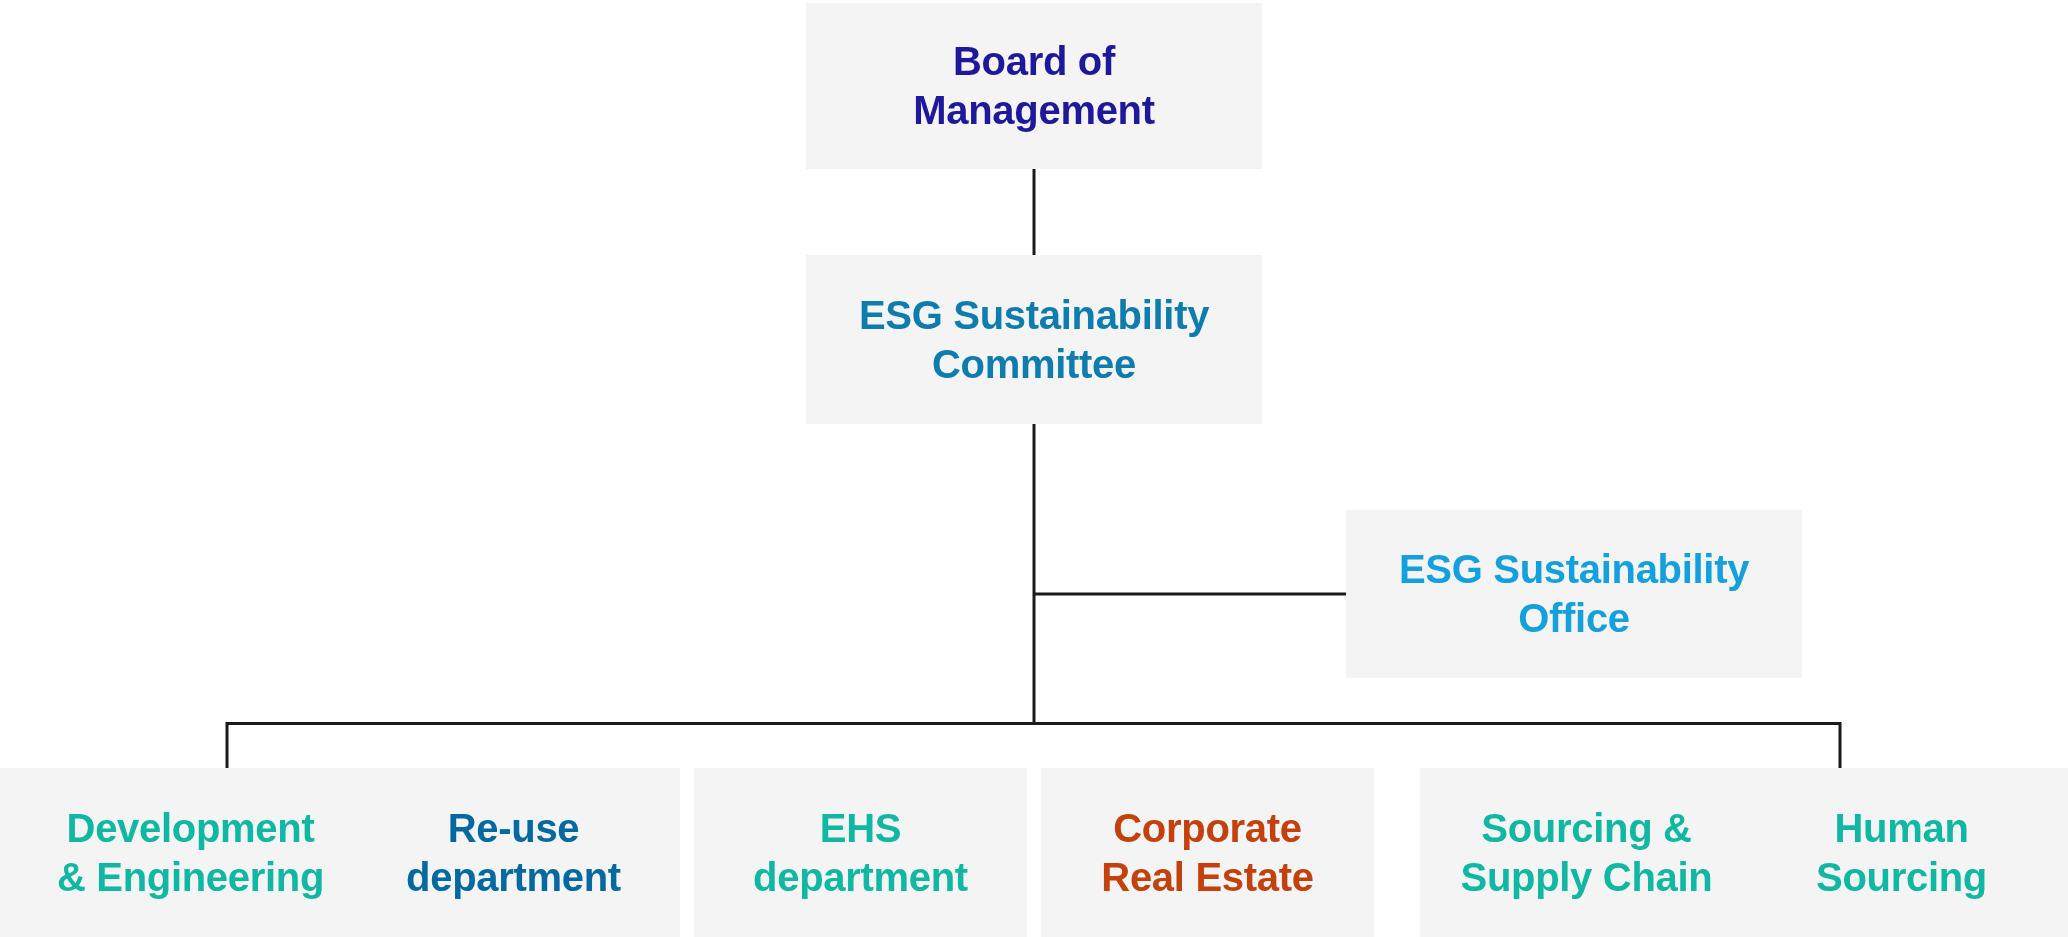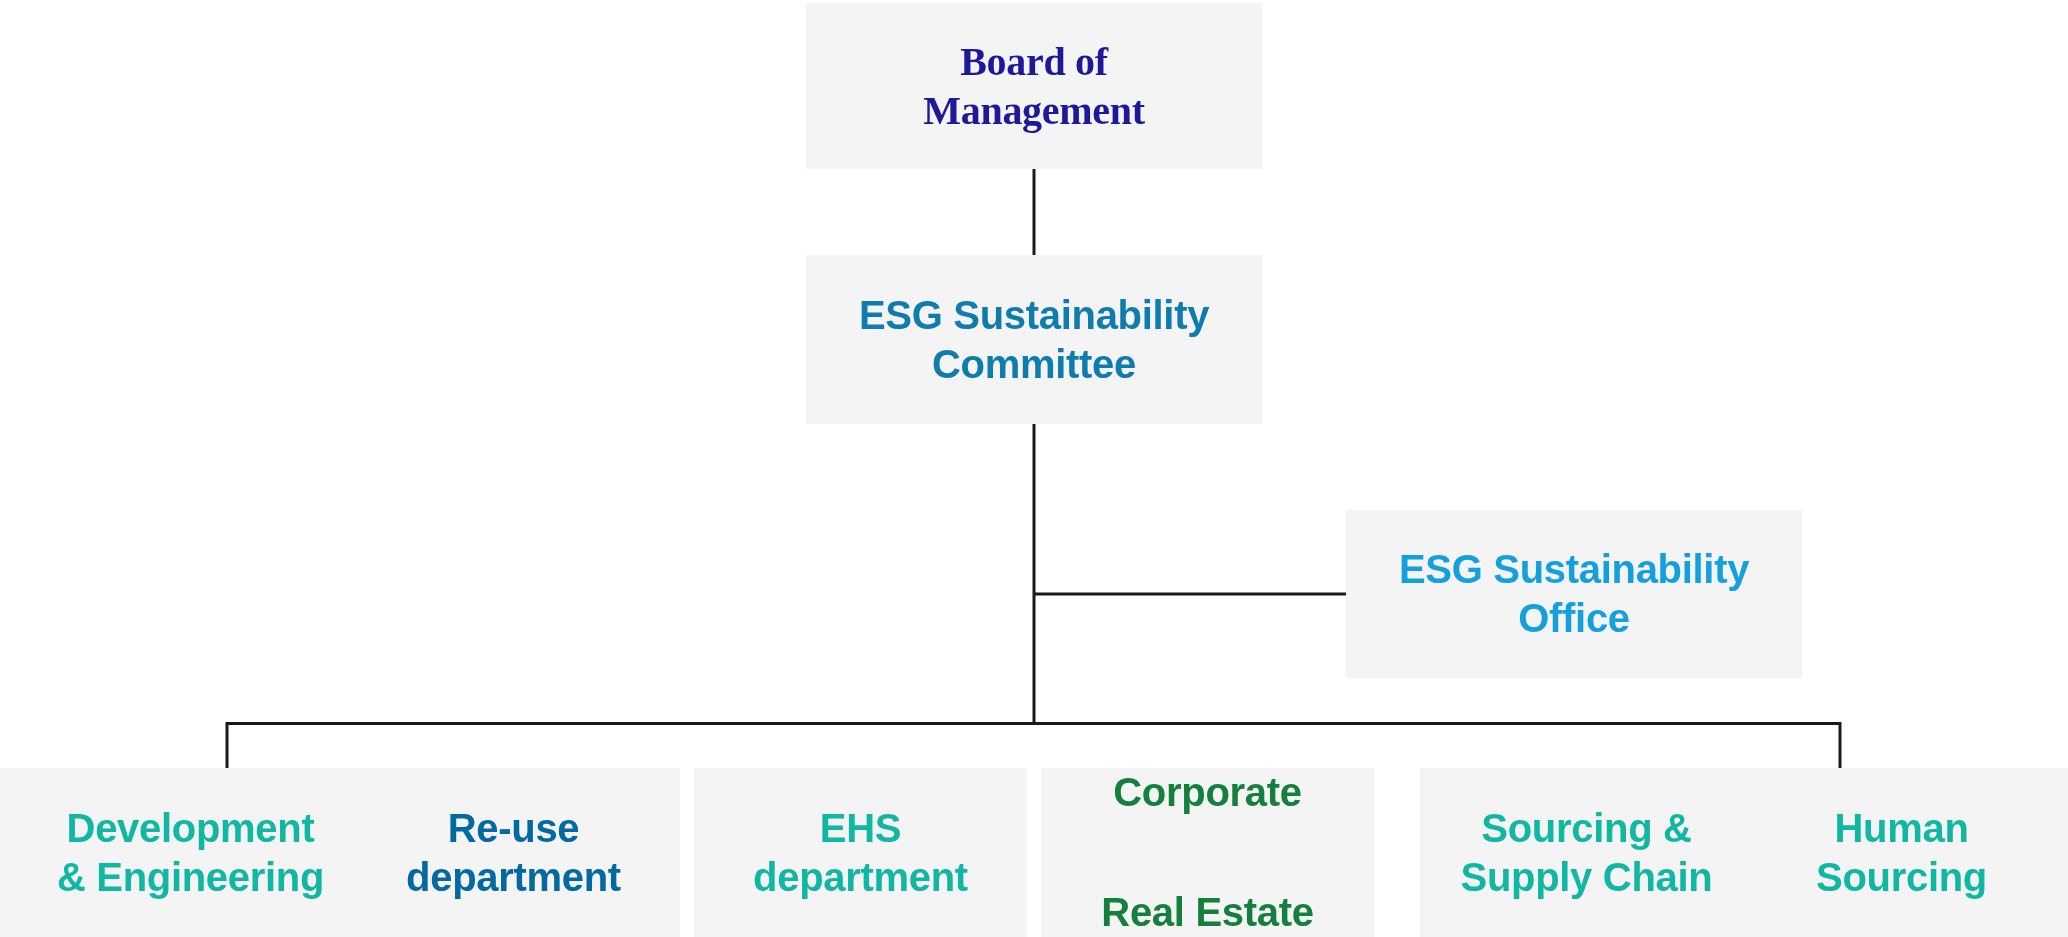--- a/index.html
+++ b/index.html
@@ -48,21 +48,21 @@
 
   <svg class="connectors" viewBox="0 0 2068 937" xmlns="http://www.w3.org/2000/svg">
     <g stroke="#1a1a1a" stroke-width="3" fill="none">
       <path d="M1034 169 L1034 255"></path>
       <path d="M1034 424 L1034 723"></path>
       <path d="M1034 594 L1346 594"></path>
       <path d="M227 768 L227 723.5 L1840 723.5 L1840 768"></path>
     </g>
   </svg>
 
-  <div class="node node-board" style="color: rgb(30, 24, 155); font-family: Liberation Serif, serif;">
+  <div class="node node-board" style="color: rgb(30, 24, 155);">
     <span>Board of</span>
     <span>Management</span>
   </div>
 
   <div class="node node-committee" style="color: rgb(15, 124, 174);">
     <span>ESG Sustainability</span>
     <span>Committee</span>
   </div>
 
   <div class="node node-office" style="color: rgb(20, 160, 220);">
@@ -78,21 +78,21 @@
   <div class="node dept dept-2" style="color: #0369a1;">
     <span>Re-use</span>
     <span>department</span>
   </div>
 
   <div class="node dept dept-3" style="color: rgb(16, 183, 163);">
     <span>EHS</span>
     <span>department</span>
   </div>
 
-  <div class="node dept dept-4" style="color: #15803d; justify-content: space-between;">
+  <div class="node dept dept-4" style="color: #c2410c;">
     <span>Corporate</span>
     <span>Real Estate</span>
   </div>
 
   <div class="node dept dept-5" style="color: rgb(16, 183, 163);">
     <span>Sourcing &amp;</span>
     <span>Supply Chain</span>
   </div>
 
   <div class="node dept dept-6" style="color: rgb(16, 183, 163);">

